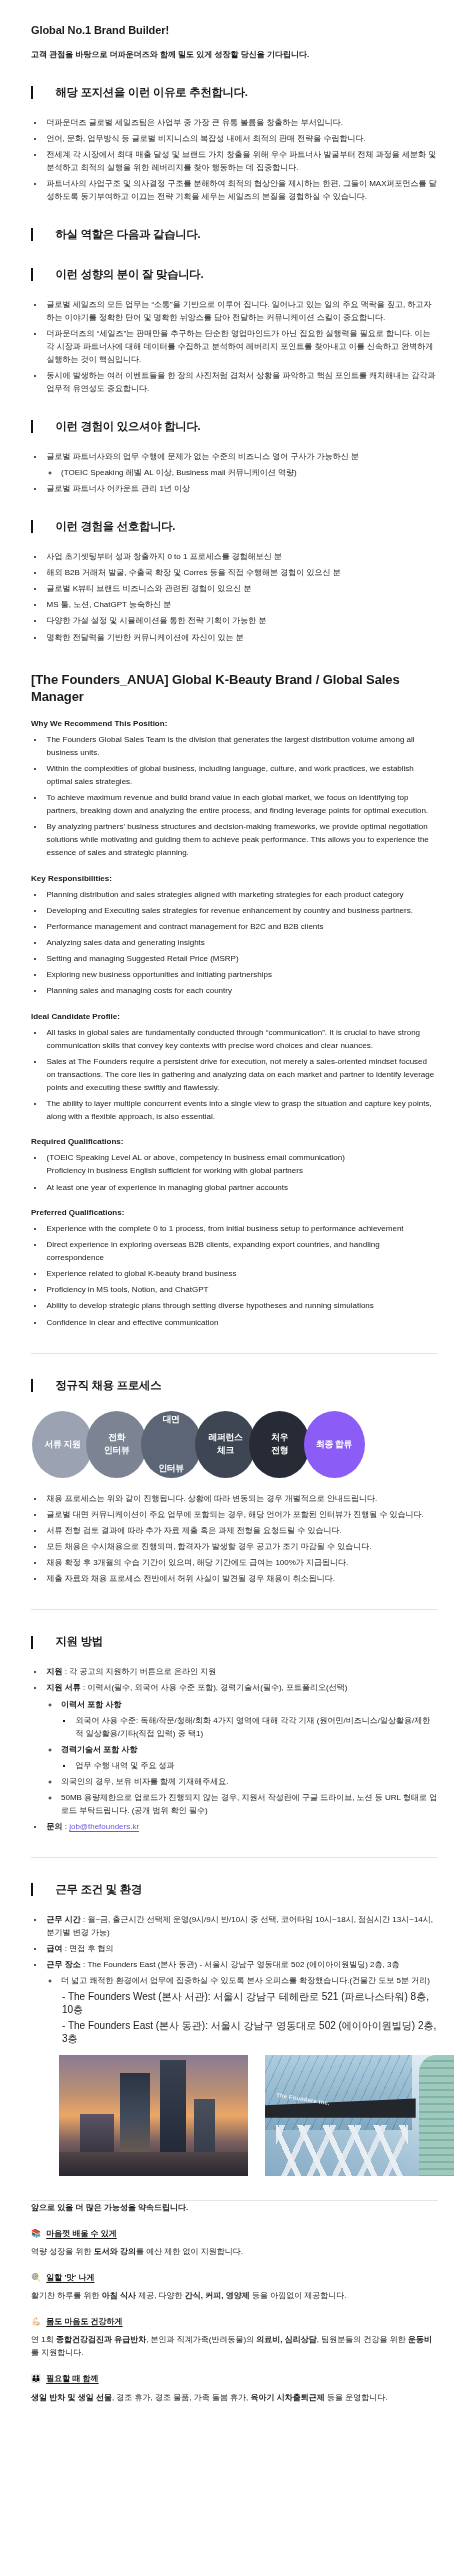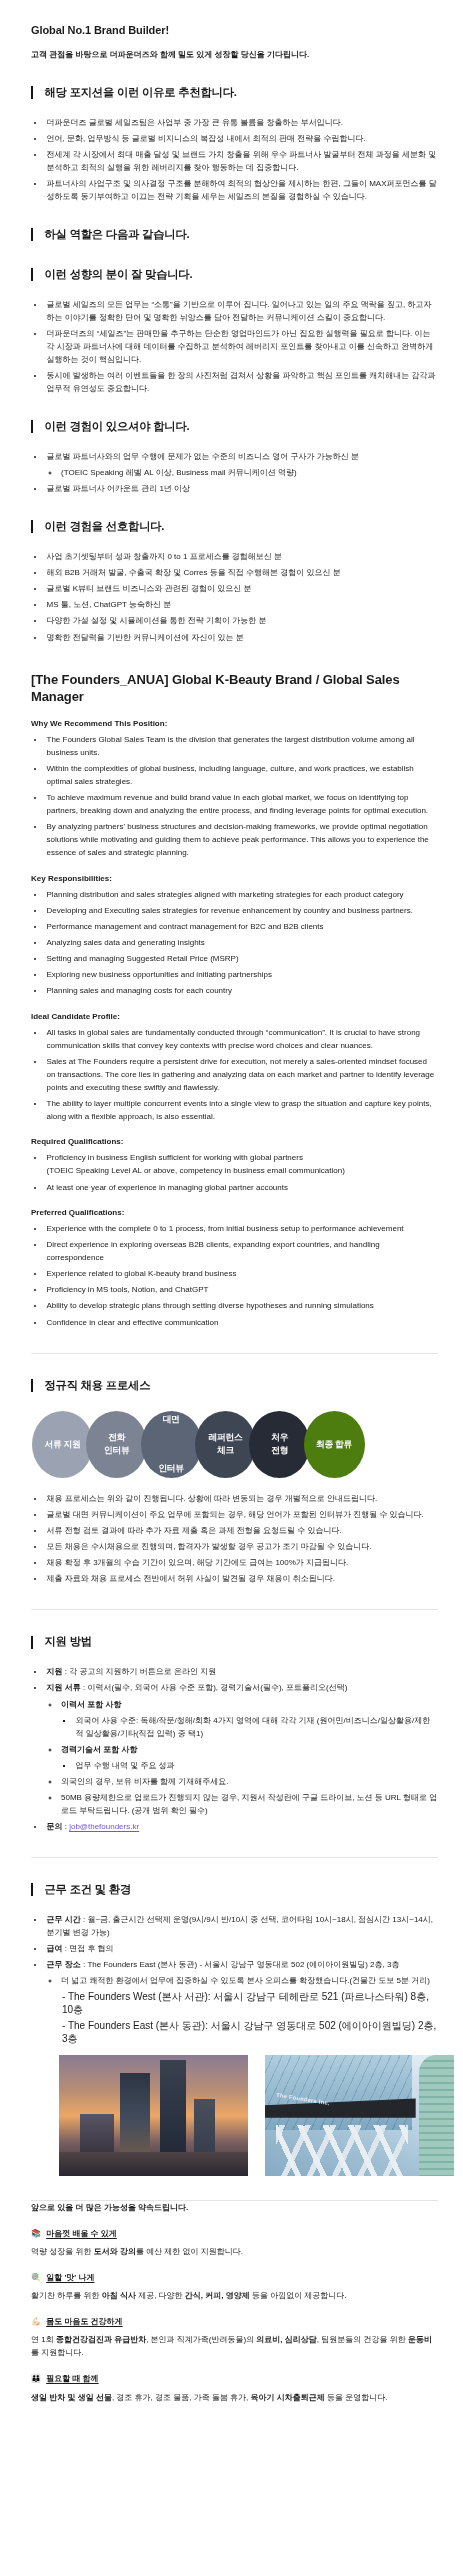--- a/index.html
+++ b/index.html
@@ -1,20 +1,20 @@
 <!DOCTYPE html>
 <html style="font-size:8.2px"><head>
 <meta charset="utf-8">
 <style>
   html,body{margin:0;padding:0;background:#ffffff;}
   body{font-family:"Liberation Sans","DejaVu Sans",sans-serif;color:#1c1c1c;}
   .page{width:464px;min-height:2635px;box-sizing:border-box;padding:21.6px 26px 5.2px 31px;background:#fff;}
   h1.title{font-size:11px;line-height:17px;font-weight:700;margin:0 0 9.3px;letter-spacing:-0.1px;}
   .subtitle{font-size:8px;font-weight:700;line-height:13px;margin:0;}
-  h2.sec{font-size:11.3px;line-height:15.5px;font-weight:700;margin:24px 0 15.5px;display:flex;align-items:center;gap:12px;letter-spacing:-0.2px;}
+  h2.sec{font-size:11.3px;line-height:15.5px;font-weight:700;margin:24px 0 15.5px;display:flex;align-items:center;gap:23px;letter-spacing:-0.2px;}
   .bar{width:1.5px;height:13px;background:#141414;flex:none;}
   ul{margin:0;padding-left:14px;}
   li{font-size:8px;line-height:13px;margin:3.1px 0;padding-left:1.5px;}
   ul.l2{list-style:circle;margin-top:3.1px;padding-left:13px;}
   ul.l3{list-style:square;margin-top:3.1px;padding-left:13px;}
   b{font-weight:700;}
   h1.post2{font-size:13px;line-height:17px;font-weight:700;margin:27px 0 12.4px;letter-spacing:-0.1px;}
   .label{font-size:8px;font-weight:700;line-height:13px;margin:12.4px 0 2.1px;}
   hr.divider{border:none;border-top:0.5px solid #e4e4e4;margin:24px 0 0;}
   .steps{display:flex;margin:17.5px 0 14.4px 1px;}
@@ -124,22 +124,22 @@
   <p class="label">Ideal Candidate Profile:</p>
   <ul class="l1">
     <li>All tasks in global sales are fundamentally conducted through “communication”. It is crucial to have strong communication skills that convey key contexts with precise word choices and clear nuances.</li>
     <li>Sales at The Founders require a persistent drive for execution, not merely a sales-oriented mindset focused on transactions. The core lies in gathering and analyzing data on each market and partner to identify leverage points and executing these swiftly and flawlessly.</li>
     <li>The ability to layer multiple concurrent events into a single view to grasp the situation and capture key points, along with a flexible approach, is also essential.</li>
   </ul>
 
   <p class="label">Required Qualifications:</p>
   <ul class="l1">
     <li>
+      <div>(TOEIC Speaking Level AL or above, competency in business email communication)</div>
       <div>Proficiency in business English sufficient for working with global partners</div>
-      <div>(TOEIC Speaking Level AL or above, competency in business email communication)</div>
     </li>
     <li>At least one year of experience in managing global partner accounts</li>
   </ul>
 
   <p class="label">Preferred Qualifications:</p>
   <ul class="l1">
     <li>Experience with the complete 0 to 1 process, from initial business setup to performance achievement</li>
     <li>Direct experience in exploring overseas B2B clients, expanding export countries, and handling correspondence</li>
     <li>Experience related to global K-beauty brand business</li>
     <li>Proficiency in MS tools, Notion, and ChatGPT</li>
@@ -168,21 +168,21 @@
         <span>인터뷰</span>
       </div>
     <div class="step" style="background-color: rgb(62, 70, 84);">
         <span>레퍼런스</span>
         <span>체크</span>
       </div>
     <div class="step" style="background-color: rgb(38, 43, 53);">
         <span>처우</span>
         <span>전형</span>
       </div>
-    <div class="step" style="background-color: #4d7c0f;">
+    <div class="step" style="background-color: #8b5cf6;">
         <span>최종 합류</span>
         <span></span>
       </div>
   </div>
 
   <ul class="l1">
     <li>채용 프로세스는 위와 같이 진행됩니다. 상황에 따라 변동되는 경우 개별적으로 안내드립니다.</li>
     <li>글로벌 대면 커뮤니케이션이 주요 업무에 포함되는 경우, 해당 언어가 포함된 인터뷰가 진행될 수 있습니다.</li>
     <li>서류 전형 검토 결과에 따라 추가 자료 제출 혹은 과제 전형을 요청드릴 수 있습니다.</li>
     <li>모든 채용은 수시채용으로 진행되며, 합격자가 발생할 경우 공고가 조기 마감될 수 있습니다.</li>

